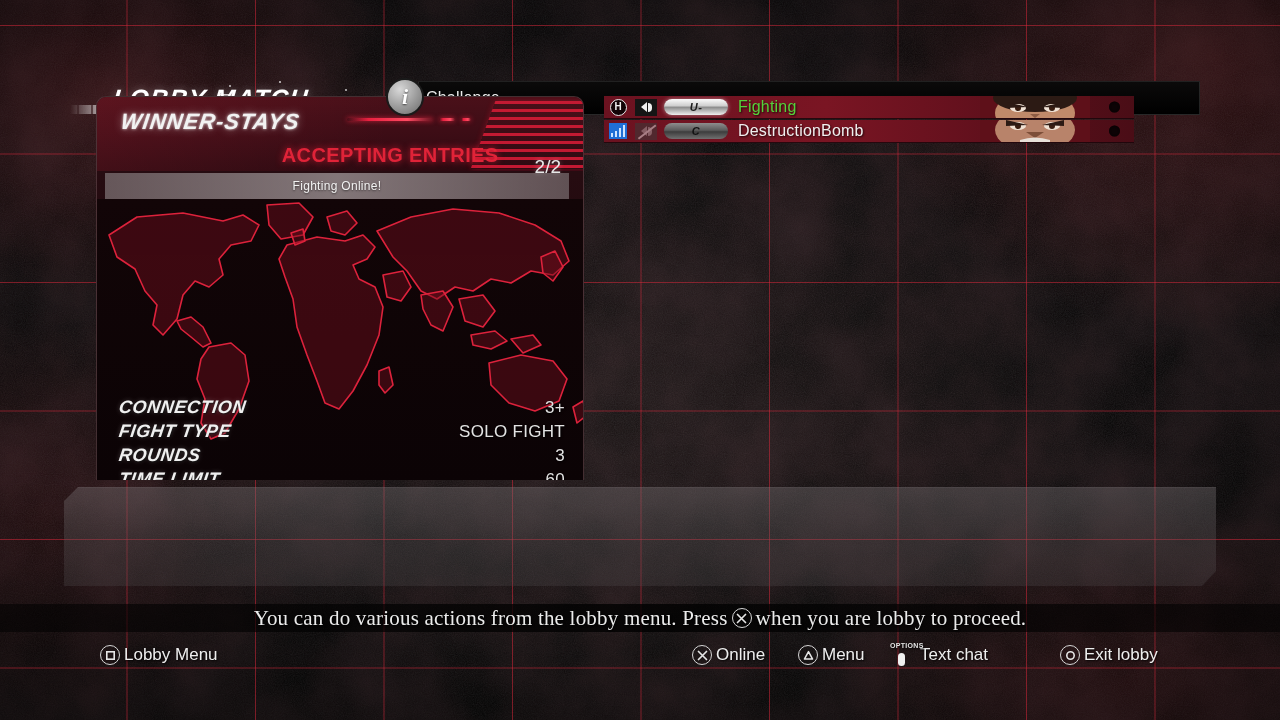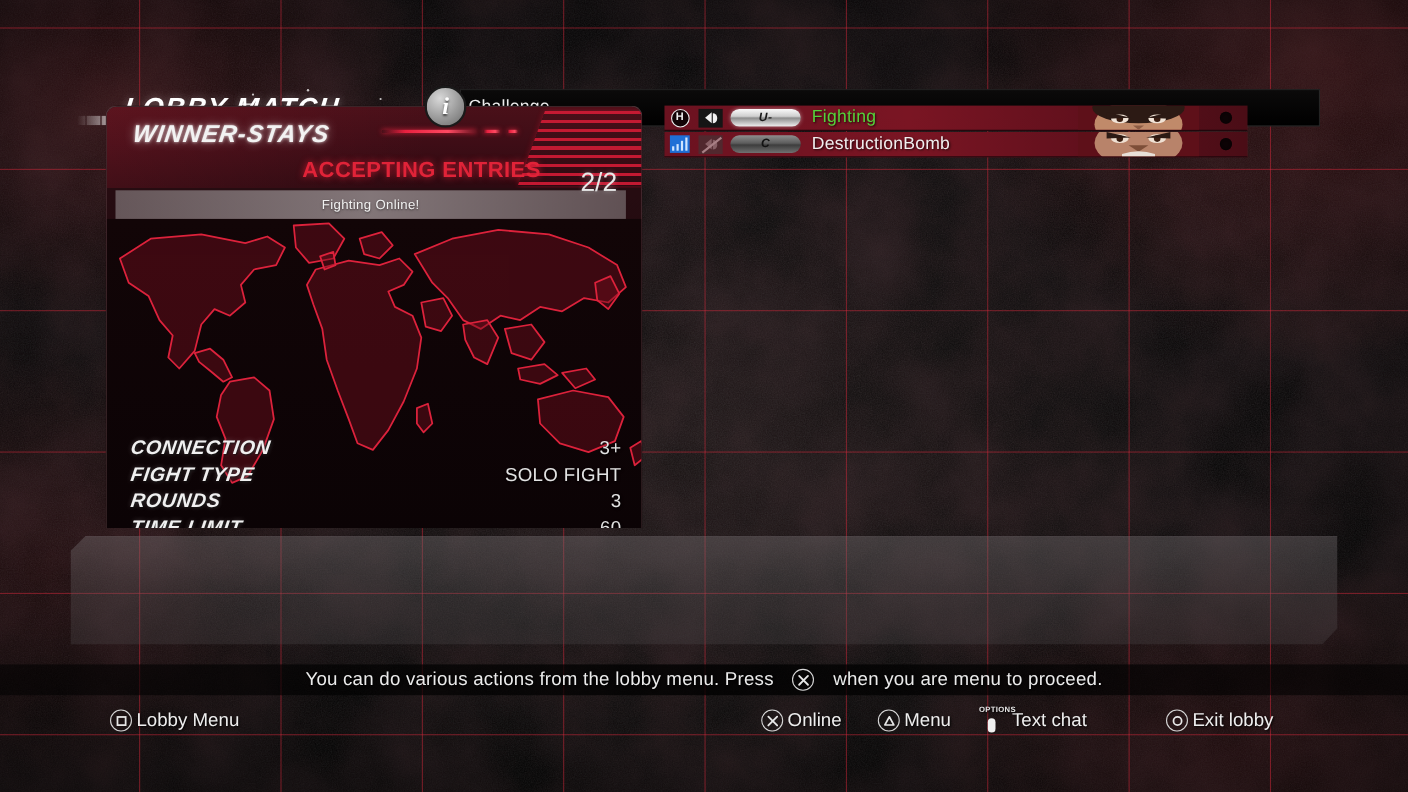--- a/index.html
+++ b/index.html
@@ -129,21 +129,21 @@
   #accepting-row{
     position:absolute; left:0; top:44px; width:488px; height:28px;
     display:flex; align-items:center; justify-content:flex-end; padding-right:24px;
     z-index:3;
   }
   #accepting-label{
     font-size:20px; font-weight:bold; color:#e02338; letter-spacing:.4px;
     text-shadow:0 0 7px rgba(230,30,55,.85);
   }
   #accepting-count{
-    font-size:24px; color:#e8e8e8; margin-left:36px;
+    font-size:19px; color:#e8e8e8; margin-left:36px;
     text-shadow:0 0 5px rgba(255,255,255,.35);
     margin-top:24px;
   }
 
   #status-strip{
     position:absolute; left:8px; top:76px; width:464px; height:26px;
     background:linear-gradient(to right, rgba(190,190,190,.42), rgba(215,215,215,.52) 50%, rgba(185,185,185,.40));
     display:flex; align-items:center; justify-content:center;
     z-index:4;
   }
@@ -271,22 +271,23 @@
     border-top:1px solid rgba(180,175,178,.22);
   }
 
   
   #hint-bar{
     position:absolute; left:0; top:604px; width:1280px; height:28px;
     display:flex; align-items:center; justify-content:center;
     background:linear-gradient(to right, rgba(0,0,0,.55), rgba(0,0,0,.80) 50%, rgba(0,0,0,.55));
   }
   #hint-text{
-    font-size:17px; color:#ebebeb; letter-spacing:.2px; display:flex; align-items:center; gap:17px;
+    font-size:21px; color:#ebebeb; letter-spacing:.2px; display:flex; align-items:center; gap:4px;
     text-shadow:1px 1px 2px rgba(0,0,0,.9);
+    font-family:Liberation Serif, serif;
   }
   #button-bar{ position:absolute; left:0; top:638px; width:1060px; height:34px; }
   .btn-item{
     position:absolute; display:flex; align-items:center; gap:4px;
     font-size:17px; color:#eeeeee; white-space:nowrap;
     text-shadow:1px 1px 2px rgba(0,0,0,.9);
     top:0; height:34px;
   }
   .ps-glyph{
     width:20px; height:20px; border-radius:50%;
@@ -518,21 +519,21 @@
 <div id="chat-box"></div>
 
 <div id="hint-bar">
   <div id="hint-text">
     <span>You can do various actions from the lobby menu. Press</span>
     <span class="ps-glyph">
       <svg width="11" height="11" viewBox="0 0 11 11">
           <path d="M1.5,1.5 L9.5,9.5 M9.5,1.5 L1.5,9.5" stroke="#e6e6e6" stroke-width="1.7" stroke-linecap="round"></path>
         </svg>
     </span>
-    <span>when you are menu to proceed.</span>
+    <span>when you are lobby to proceed.</span>
   </div>
 </div>
 
 <div id="button-bar">
 
   <div class="btn-item" style="left:100px;">
     <span class="ps-glyph">
       <svg width="11" height="11" viewBox="0 0 11 11">
           <rect x="1.8" y="1.8" width="7.4" height="7.4" fill="none" stroke="#e6e6e6" stroke-width="1.6"></rect>
         </svg>

